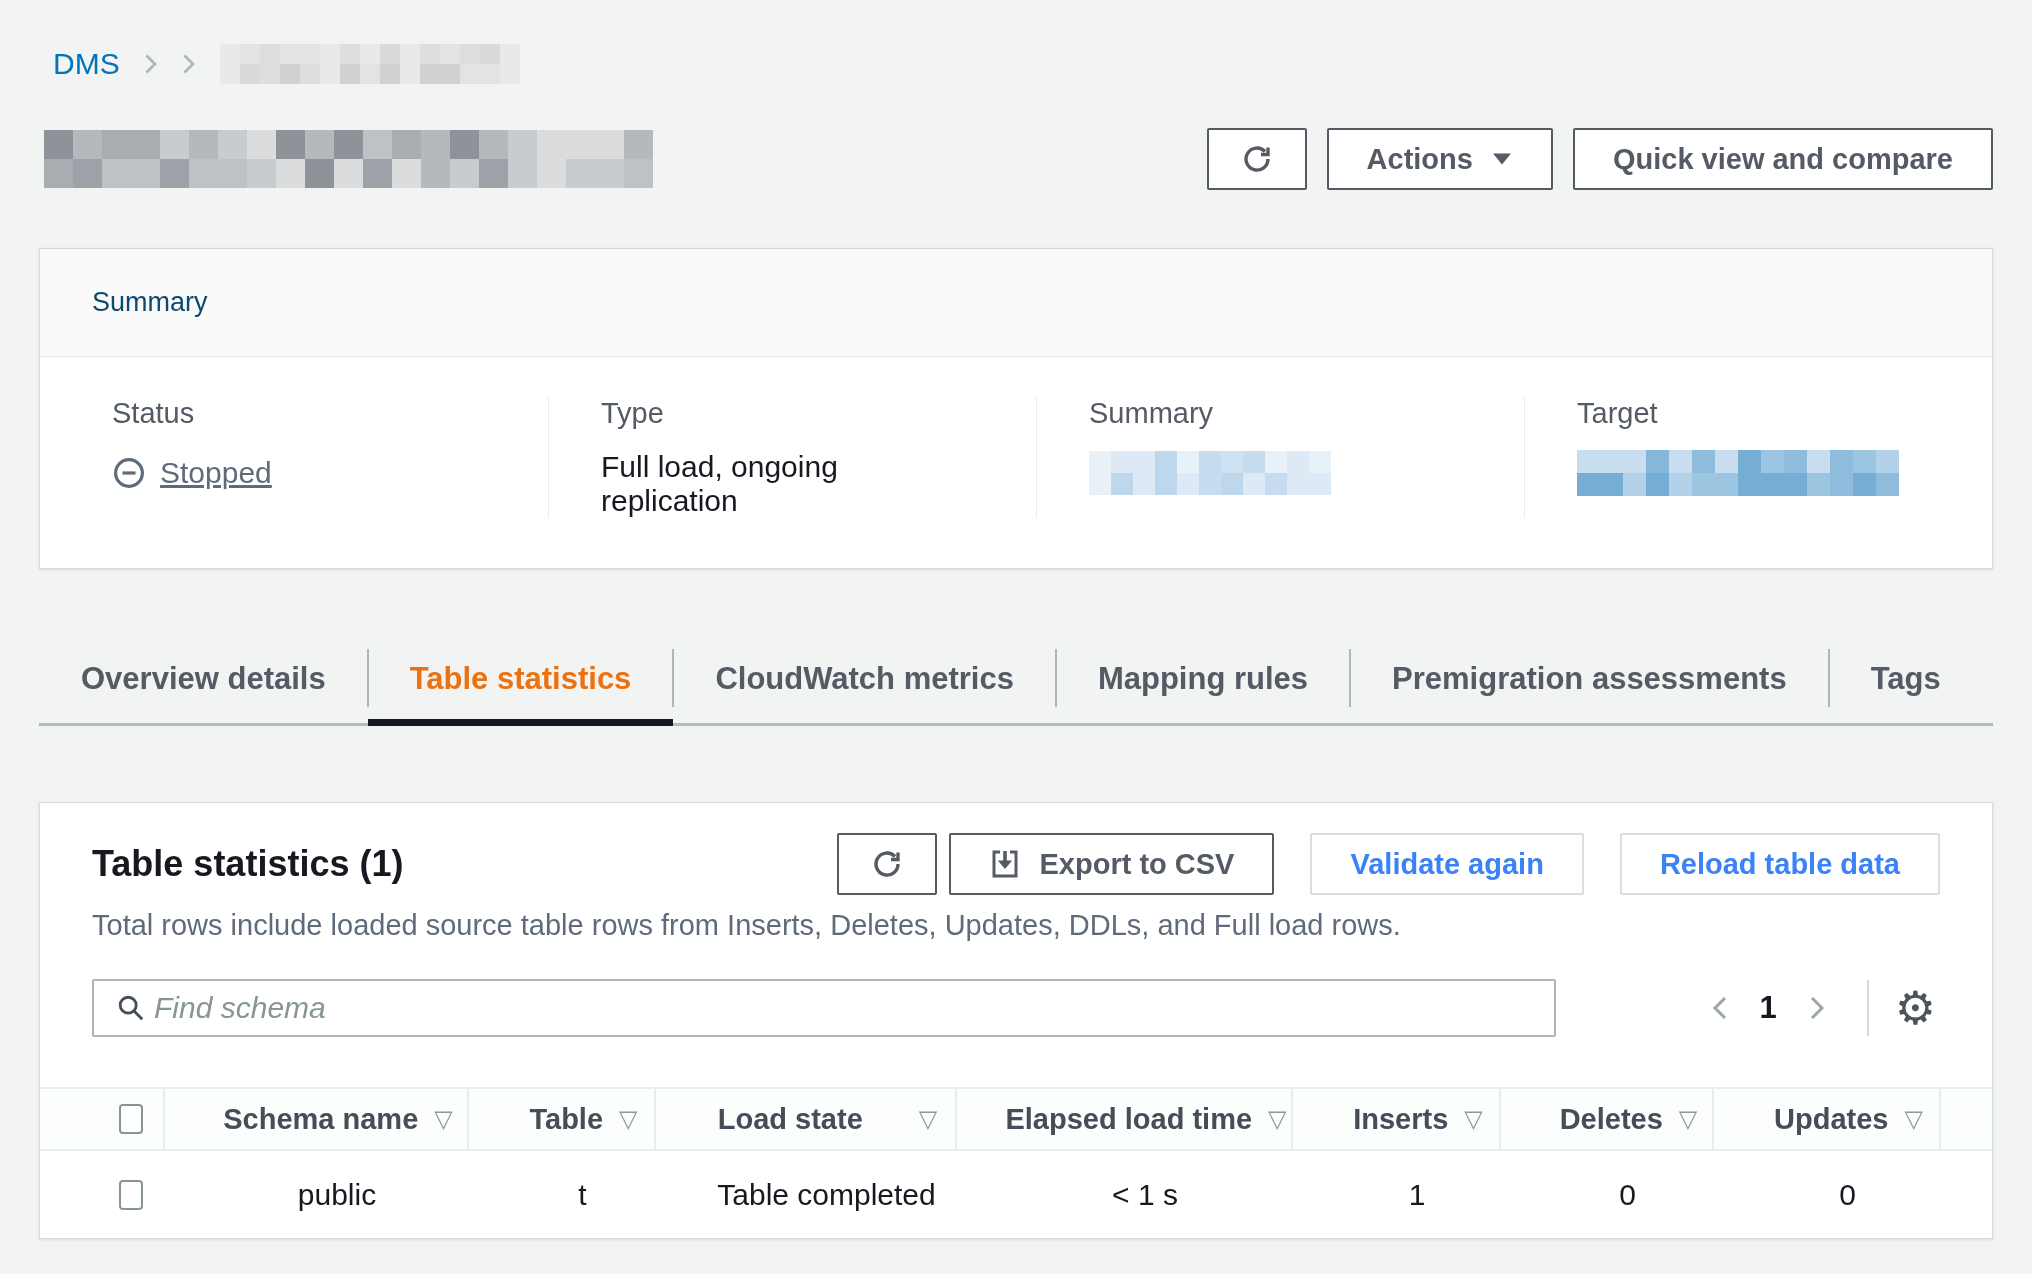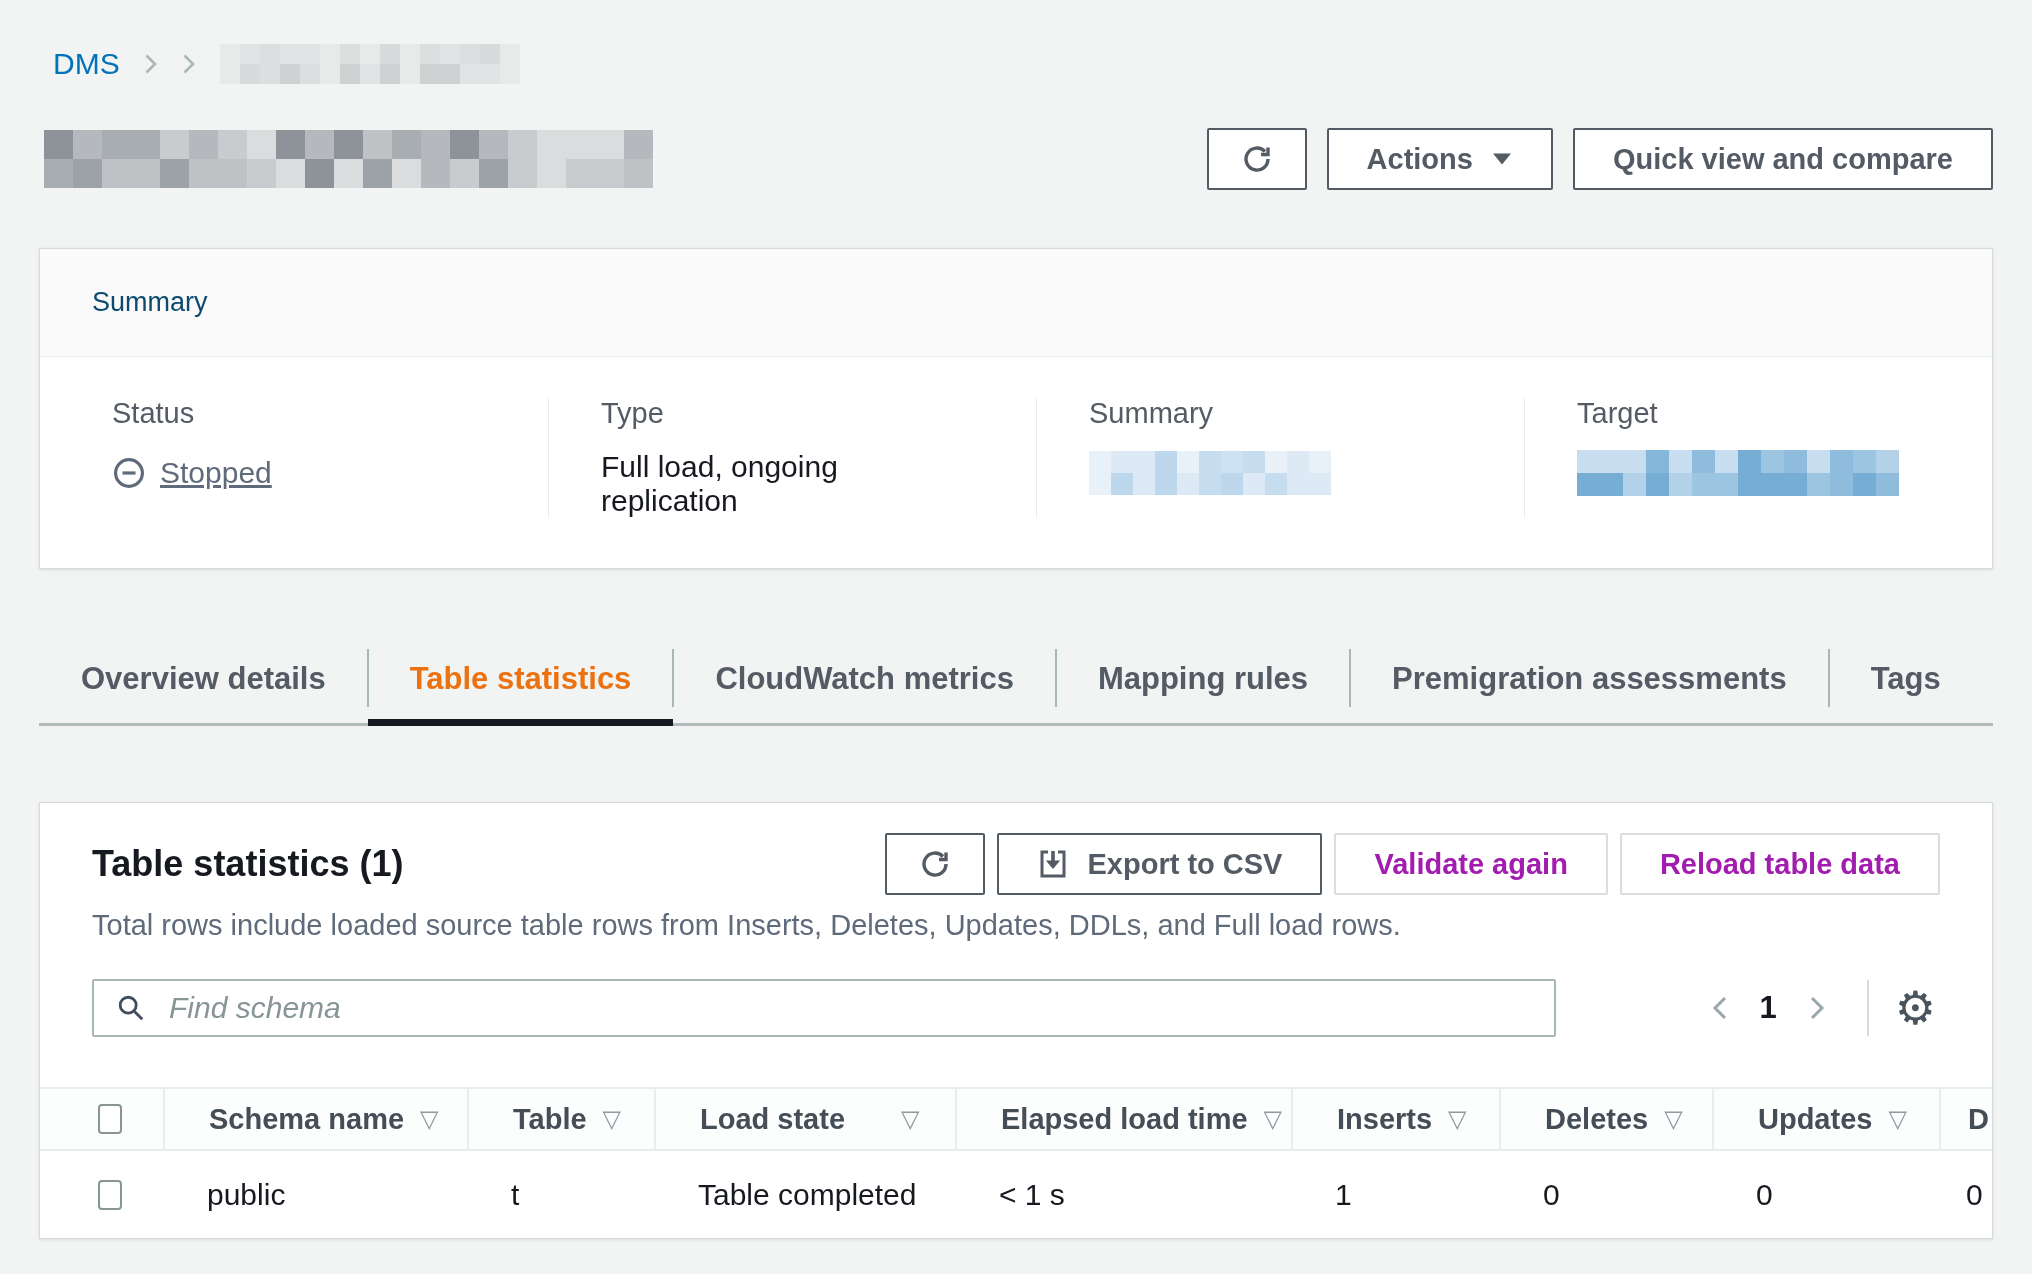--- a/index.html
+++ b/index.html
@@ -22,21 +22,21 @@
 
   
   .btn {
     height:62px; padding:0 38px; background:#fff;
     border:2px solid #545b64; border-radius:2px;
     color:#545b64; font-family:inherit; font-size:29px; font-weight:bold;
     display:inline-flex; align-items:center; justify-content:center; gap:18px;
     cursor:pointer; white-space:nowrap;
   }
   .btn.icon-only { width:100px; padding:0; }
-  .btn.disabled { border-color:#d8dddd; color:#a21caf; cursor:default; }
+  .btn.disabled { border-color:#d8dddd; color:#3b82f6; cursor:default;margin-left:24px; }
 
   
   .panel { background:#fff; border:1px solid #d5dbdb; box-shadow:0 1px 3px rgba(0,0,0,.10); }
 
   .summary { margin-top:58px; }
   .summary-header { background:#fafafa; border-bottom:1px solid #eaeded; padding:38px 52px; font-size:27px; font-weight:normal; color:#0c4a6e; }
   .summary-body { display:grid; grid-template-columns:repeat(4,1fr); padding:40px 0 50px; }
   .field { padding:0 40px 0 52px;margin-left:20px; }
   .field + .field { border-left:1px solid #eaeded; }
   .field-label { color:#545b64; font-size:29px; }
@@ -50,35 +50,35 @@
   .tab.active::after { content:""; position:absolute; left:0; right:0; bottom:-3px; height:7px; background:#16191f; }
 
   
   .table-panel { margin-top:76px; overflow:hidden; }
   .tp-header { display:flex; align-items:center; padding:30px 52px 0; }
   .tp-title { font-size:36px; font-weight:bold; }
   .tp-actions { margin-left:auto; display:flex; gap:12px; }
   .tp-desc { padding:12px 52px 0; color:#5f6b7a; font-size:29px; line-height:36px; }
 
   .tp-toolbar { display:flex; align-items:center; padding:36px 52px 0; }
-  .search-box { width:1464px; height:58px; background:#fff; border:2px solid #aab7b8; border-radius:2px; display:flex; align-items:center; padding:0 22px; gap:21px; }
+  .search-box { width:1464px; height:58px; background:#fff; border:2px solid #aab7b8; border-radius:2px; display:flex; align-items:center; padding:0 22px; gap:6px; }
   .search-input { flex:1; border:none; outline:none; background:transparent; font-family:inherit; font-size:30px; color:#16191f; }
   .search-input::placeholder { color:#879596; font-style:italic; }
   .pagination { margin-left:auto; display:flex; align-items:center; }
   .pg-btn { padding:0 16px; display:flex; align-items:center; cursor:pointer; background:none; border:none; }
   .pg-num { font-size:31px; font-weight:bold; color:#16191f; margin:0 16px; cursor:pointer; }
   .pg-divider { width:2px; height:56px; background:#d5dbdb; margin:0 22px 0 26px; }
   .gear { font-size:46px; color:#4a545e; line-height:1; cursor:pointer; padding:0 4px; }
 
   
   .tbl { margin-top:50px; width:2122px; }
   .tr { display:flex; align-items:center; }
   .th-row { border-top:2px solid #eaeded; border-bottom:2px solid #eaeded; height:64px; background:#fcfdfd; }
   .body-row { height:87px; background:#fff; font-size:30px; color:#16191f; }
-  .td { padding-left:44px; display:flex; align-items:center; height:100%; }
+  .td { padding-left:44px; display:flex; align-items:center; height:100%;justify-content:center; }
   .th-row .td + .td { border-left:2px solid #eaeded; }
   .th { font-size:29px; font-weight:bold; color:#454d56; white-space:nowrap; }
   .sort { color:#8d9aa0; font-size:24px; margin-left:16px; font-weight:normal; cursor:pointer; }
   .sort.gap-lg { margin-left:56px; }
   .col-cb { width:123px; padding-left:58px; }
   .c1 { width:304px; } .c2 { width:187px; } .c3 { width:301px; }
   .c4 { width:336px; } .c5 { width:208px; } .c6 { width:213px; }
   .c7 { width:227px; } .c8 { width:223px; padding-left:27px; }
   .checkbox { width:24px; height:30px; border:2px solid #879596; border-radius:4px; background:#fff; cursor:pointer; }
 

